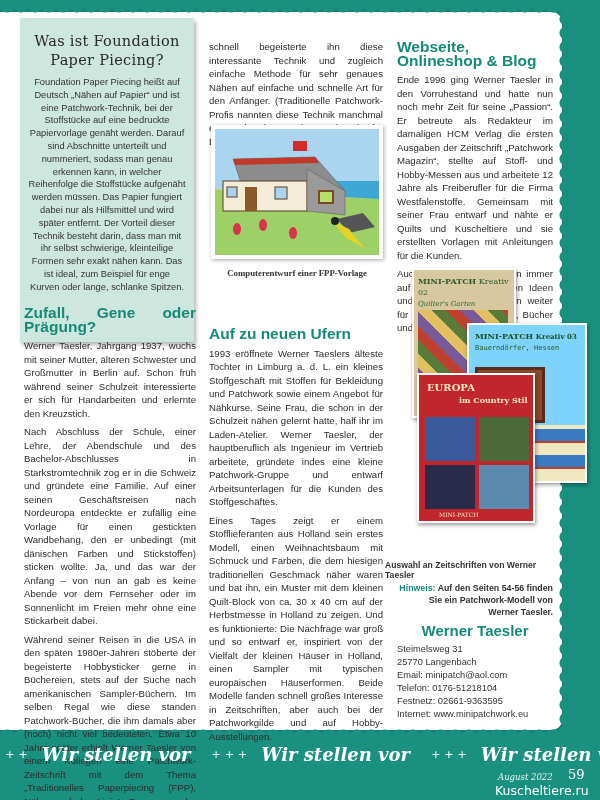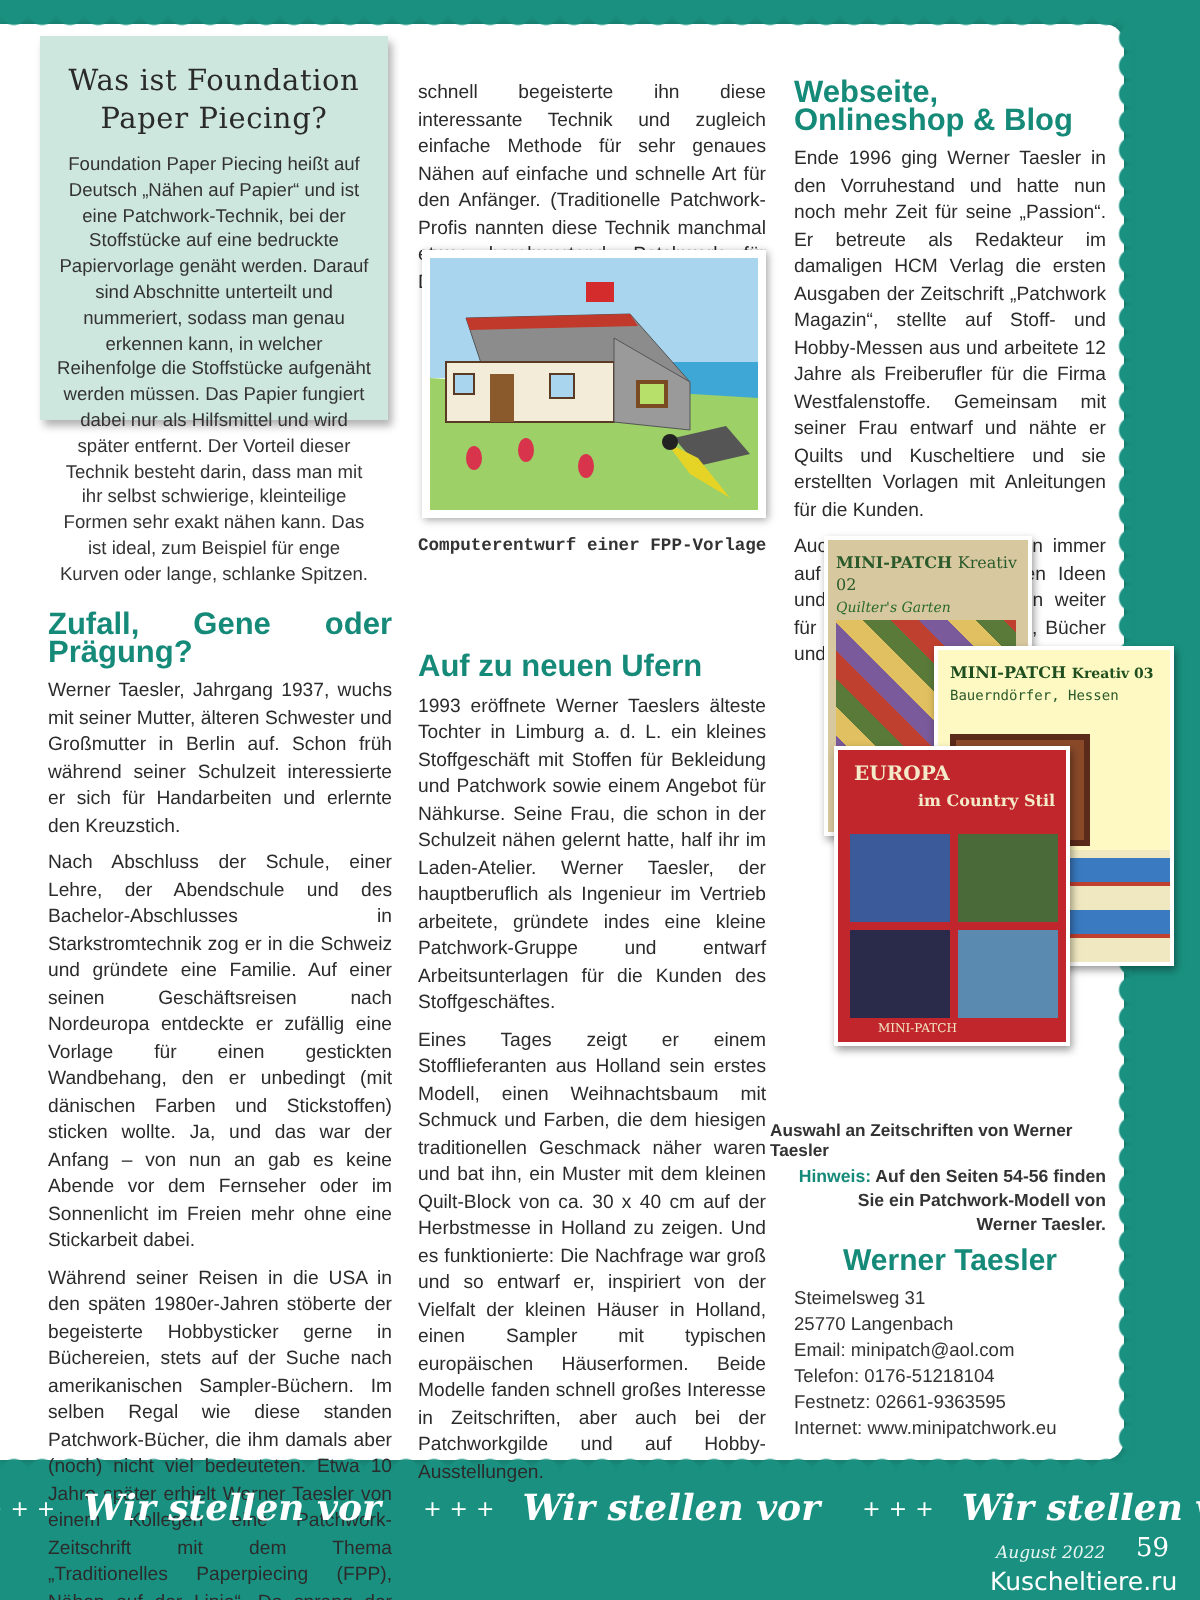--- a/index.html
+++ b/index.html
@@ -10,37 +10,37 @@
     background: radial-gradient(circle at 7px 0px, #1a9180 6px, transparent 7px) repeat-x; background-size:14px 14px; }
   .scallop-right { position:absolute; left:552px; top:12px; width:14px; height:718px;
     background: radial-gradient(circle at 14px 7px, #1a9180 6px, transparent 7px) repeat-y; background-size:14px 14px; }
   .scallop-bottom { position:absolute; left:0; top:722px; width:562px; height:14px;
     background: radial-gradient(circle at 7px 14px, #1a9180 6px, transparent 7px) repeat-x; background-size:14px 14px; }
 
   .txt { font-family:"Liberation Sans", sans-serif; font-size:9.6px; line-height:13.5px; color:#2b2b2b; text-align:justify; hyphens:auto; }
   .txt p { margin:0 0 5px 0; }
   .h2 { font-family:"Liberation Sans", sans-serif; font-weight:bold; color:#168a79; font-size:15.5px; margin:0 0 6px 0; }
 
-  .infobox { position:absolute; left:20px; top:18px; width:174px; height:192px; background:#cde6de; box-shadow:2px 3px 4px rgba(0,0,0,0.3); padding:14px 8px 0 8px; box-sizing:border-box; }
+  .infobox { position:absolute; left:20px; top:18px; width:174px; height:324px; background:#cde6de; box-shadow:2px 3px 4px rgba(0,0,0,0.3); padding:14px 8px 0 8px; box-sizing:border-box; }
   .infobox h1 { font-family:"DejaVu Serif", serif; font-weight:normal; font-size:14.5px; line-height:19px; text-align:center; color:#2a2a2a; margin:0 0 6px 0; letter-spacing:0.3px; }
   .infobox .body { font-family:"Liberation Sans", sans-serif; font-size:9.3px; line-height:12.8px; color:#333; text-align:center; }
 
   .col1 { position:absolute; left:24px; top:306px; width:172px; }
   .col2 { position:absolute; left:209px; top:40px; width:174px; }
   .col2b { position:absolute; left:209px; top:327px; width:174px; }
   .col3 { position:absolute; left:397px; top:40px; width:156px; }
 
   .figure { position:absolute; left:211px; top:125px; width:172px; height:134px; background:#fff; box-shadow:1px 1px 4px rgba(0,0,0,0.35); }
   .figure svg { position:absolute; left:4px; top:4px; }
-  .fig-caption { position:absolute; left:209px; top:268px; width:176px; text-align:left; font-family:Liberation Mono, monospace; font-size:8.8px; color:#333; font-weight:bold; }
+  .fig-caption { position:absolute; left:209px; top:268px; width:176px; text-align:center; font-family:Liberation Serif, serif; font-size:8.8px; color:#333; font-weight:bold; }
 
   .mags { position:absolute; left:412px; top:268px; width:140px; height:285px; }
   .mag { position:absolute; box-shadow:1px 2px 4px rgba(0,0,0,0.4); border:2px solid #fff; box-sizing:border-box; overflow:hidden; }
   .mag1 { left:0; top:0; width:104px; height:150px; background:#d8c8a0; }
-  .mag2 { left:55px; top:55px; width:120px; height:160px; background:#fef9c3; }
+  .mag2 { left:55px; top:55px; width:120px; height:160px; background:#7dd3fc; }
   .mag3 { left:5px; top:105px; width:118px; height:150px; background:#c0262b; }
   .mag-title { font-family:"DejaVu Serif", serif; font-weight:bold; font-size:8px; line-height:10px; }
   .mags-caption { position:absolute; left:385px; top:560px; width:152px; font-family:"Liberation Sans", sans-serif; font-size:8.6px; font-weight:bold; color:#333; }
 
   .hint { position:absolute; left:397px; top:582px; width:156px; font-family:"Liberation Sans", sans-serif; font-size:8.8px; line-height:12px; font-weight:bold; color:#333;text-align:right; }
   .hint .lbl { color:#168a79; }
   .contact { position:absolute; left:397px; top:622px; width:156px; }
   .contact .h2 { font-size:15px; margin-bottom:4px;text-align:center; }
   .contact .line { font-family:"Liberation Sans", sans-serif; font-size:9.3px; line-height:13px; color:#333; }
 

